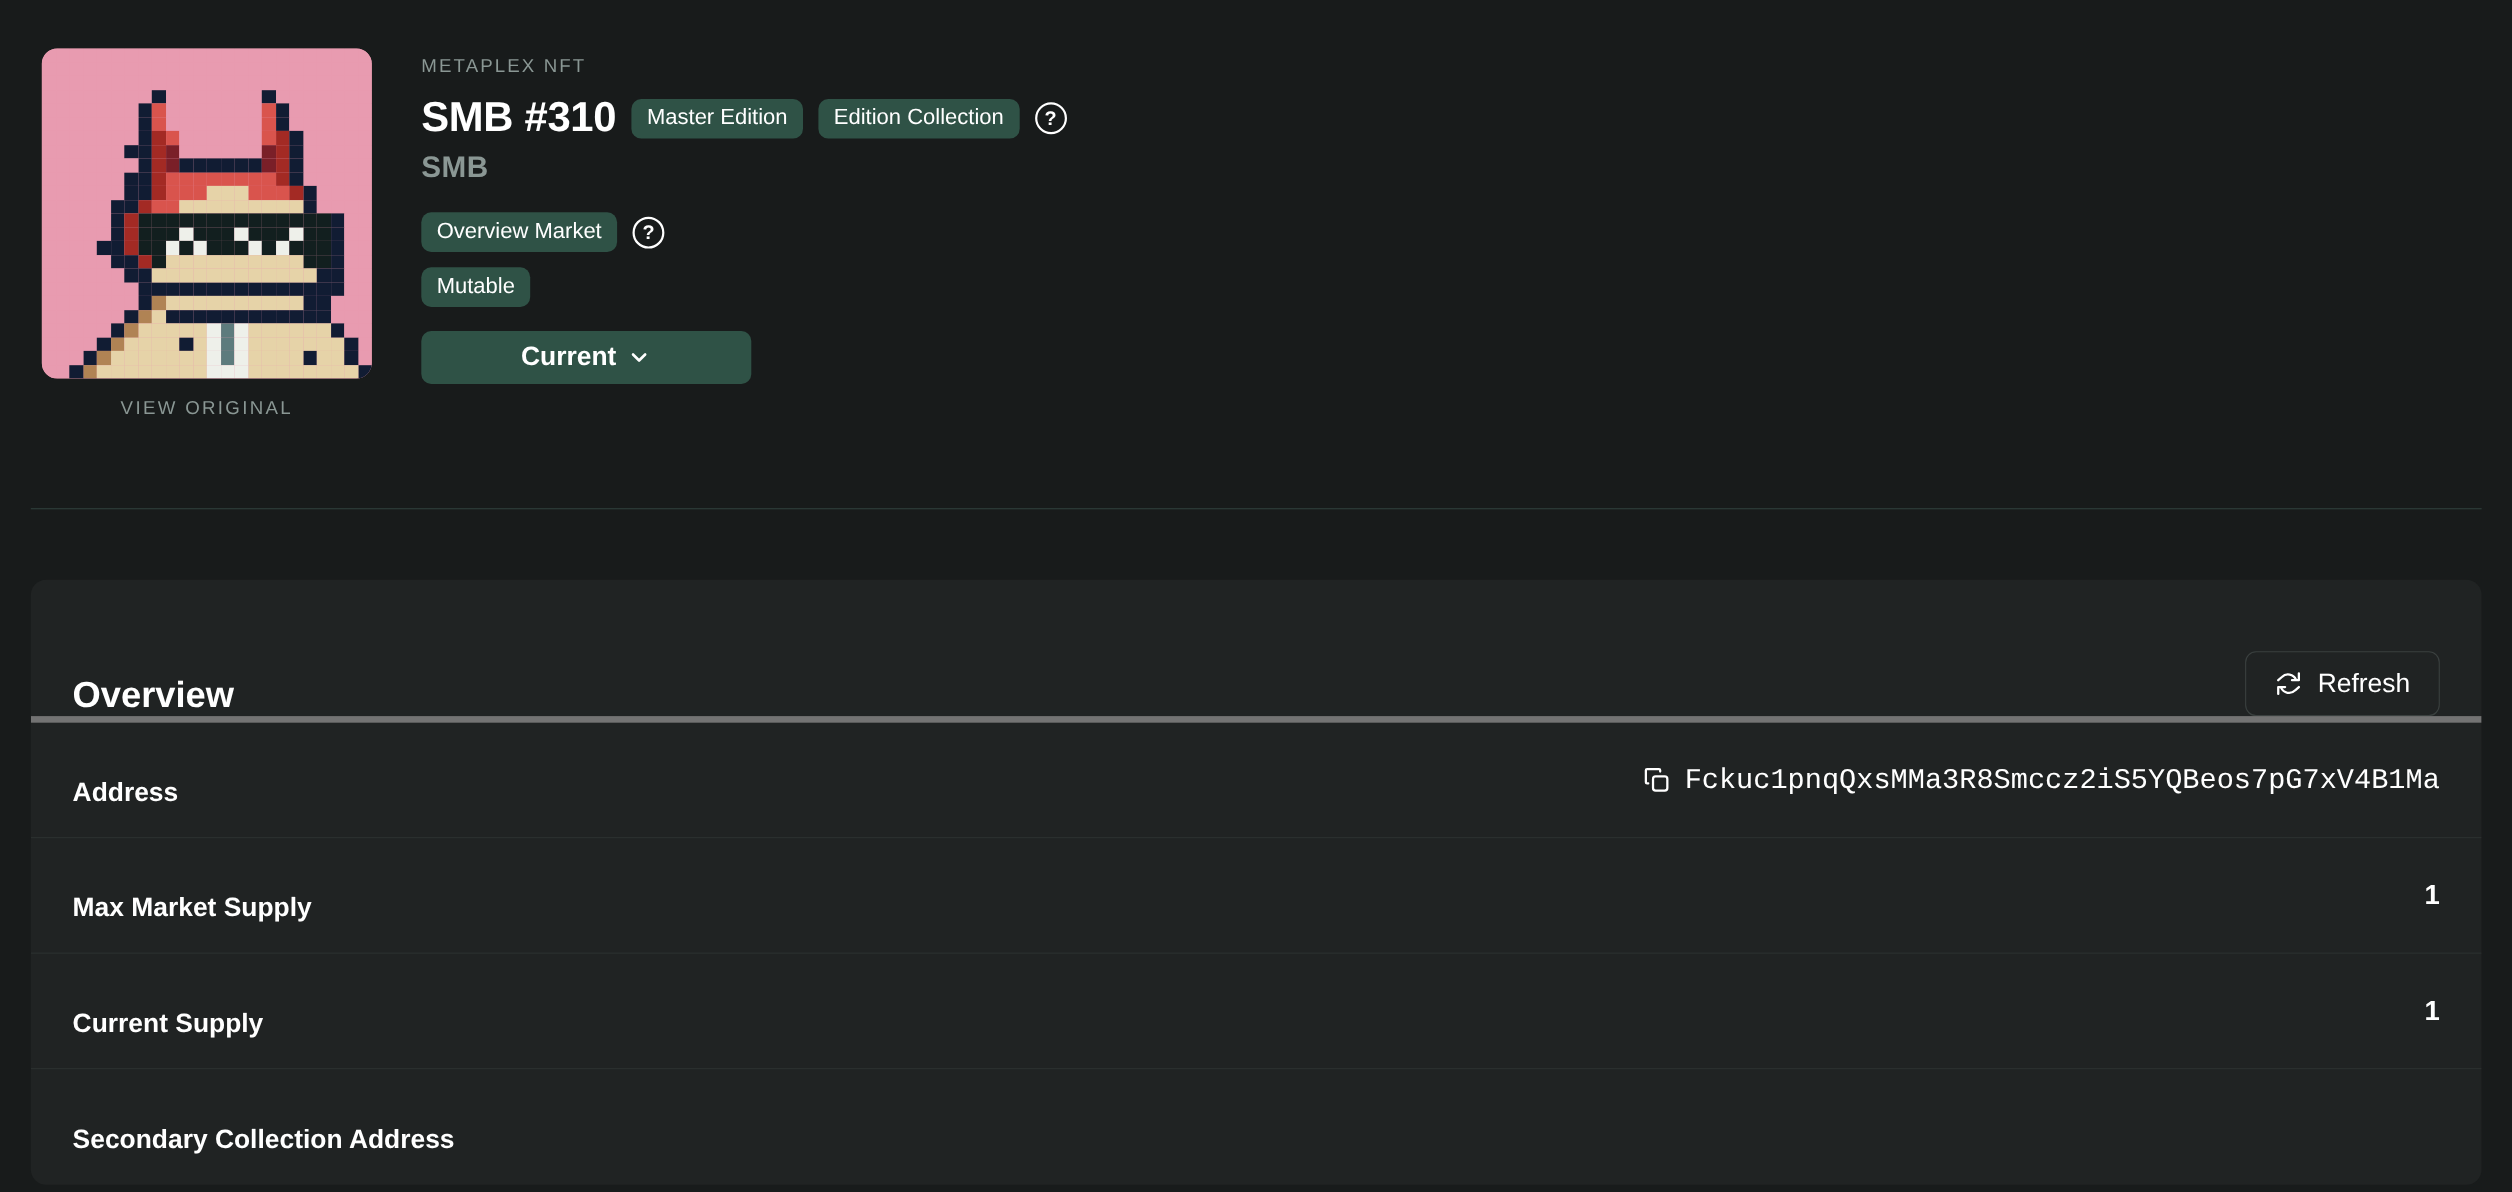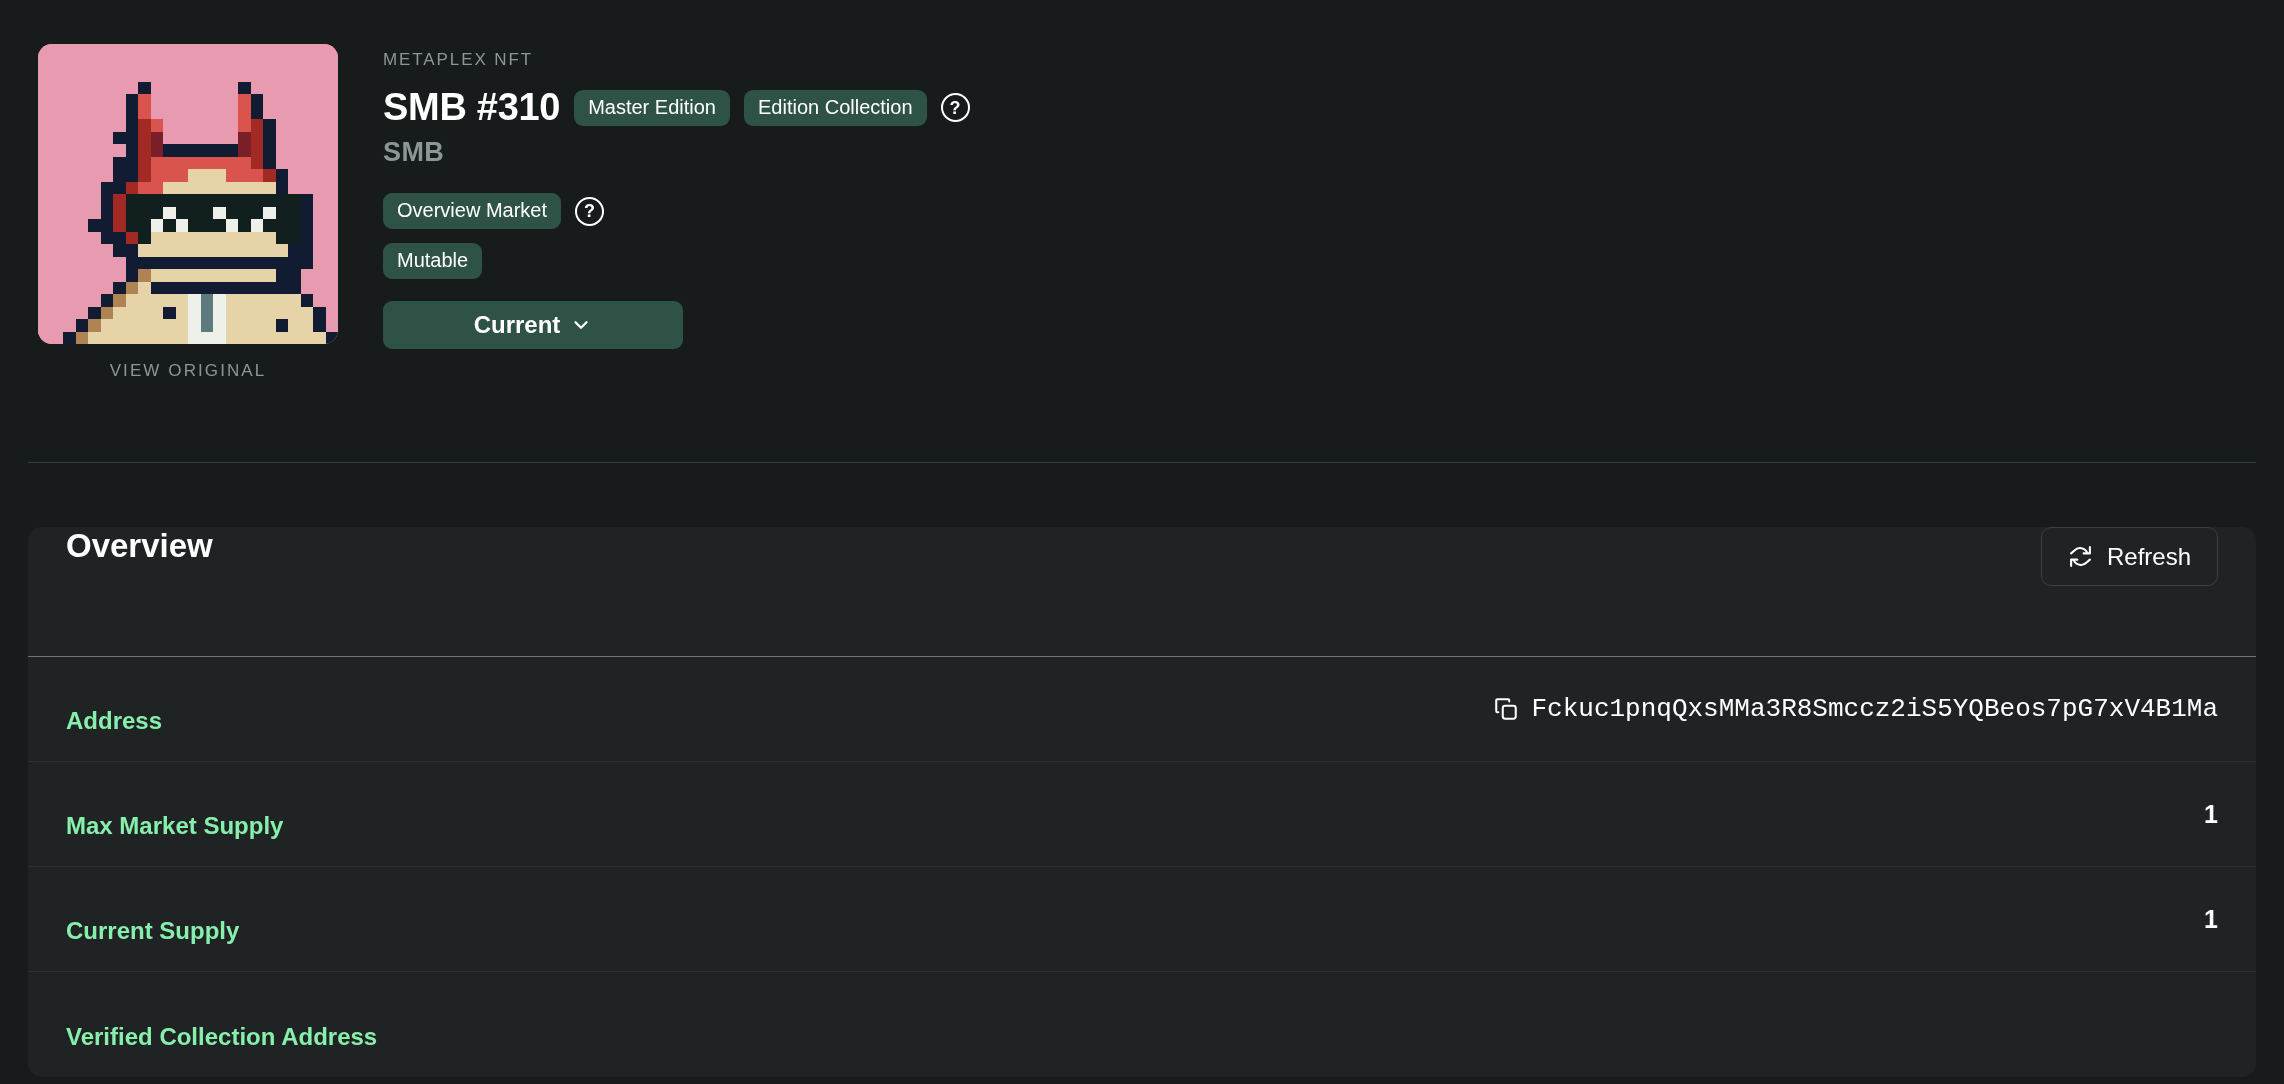--- a/index.html
+++ b/index.html
@@ -100,23 +100,23 @@
   .card {
     position: absolute;
     left: 28px; top: 527px;
     width: 2228px;
     background: #202323;
     border-radius: 14px;
     overflow: hidden;
   }
   .card-head {
     height: 130px;
-    display: flex; align-items: flex-start; justify-content: space-between;
+    display: flex; align-items: flex-end; justify-content: space-between;
     padding: 0 38px 0 38px;
-    border-bottom: 1px solid #737373;
+    border-bottom: 6px solid #737373;
   }
   .card-title { font-size: 33px; font-weight: 700; color: #ffffff; }
   .refresh-btn {
     height: 59px;
     padding: 0 26px;
     background: transparent;
     border: 1px solid #3a403f;
     border-radius: 10px;
     color: #ffffff;
     font-size: 24px;
@@ -126,21 +126,21 @@
     cursor: pointer;
   }
 
   .row {
     height: 105px;
     display: flex; align-items: center; justify-content: space-between;
     padding: 0 38px;
     border-bottom: 1px solid #2c3130;
   }
   .row:last-child { border-bottom: none; }
-  .row-label { font-size: 24px; font-weight: 700; color: #86efac; margin-top: 24px; }
+  .row-label { font-size: 24px; font-weight: 700; color: #ffffff; margin-top: 24px; }
   .row-value {
     font-size: 26px;
     color: #ffffff;
     font-family: "Liberation Mono", monospace;
     display: flex; align-items: center; gap: 12px;
   }
   .row-value.plain { font-family: "Liberation Sans", sans-serif; font-weight: 700; font-size: 25px; }
   .row-value.link { color: #5fbb96; }
   .copy-ico { flex: 0 0 auto; display: flex; }
   svg { display: block; }
@@ -804,18 +804,18 @@
             <span>1</span>
           </div>
         </div>
         <div class="row">
           <div class="row-label">Current Supply</div>
           <div class="row-value plain">
             <span>1</span>
           </div>
         </div>
         <div class="row">
-          <div class="row-label">Verified Collection Address</div>
+          <div class="row-label">Secondary Collection Address</div>
         </div>
       </div>
   </div>
 
 </div>
 
 </body></html>

